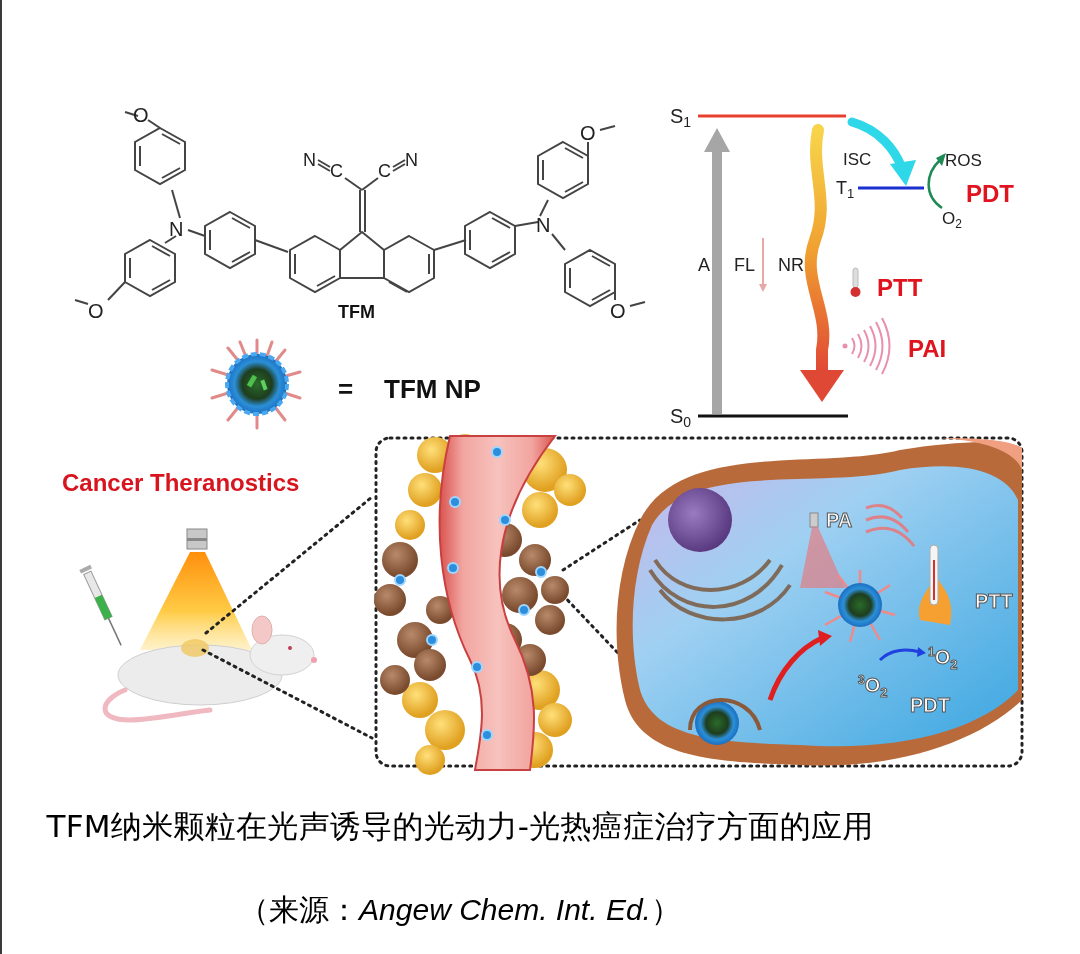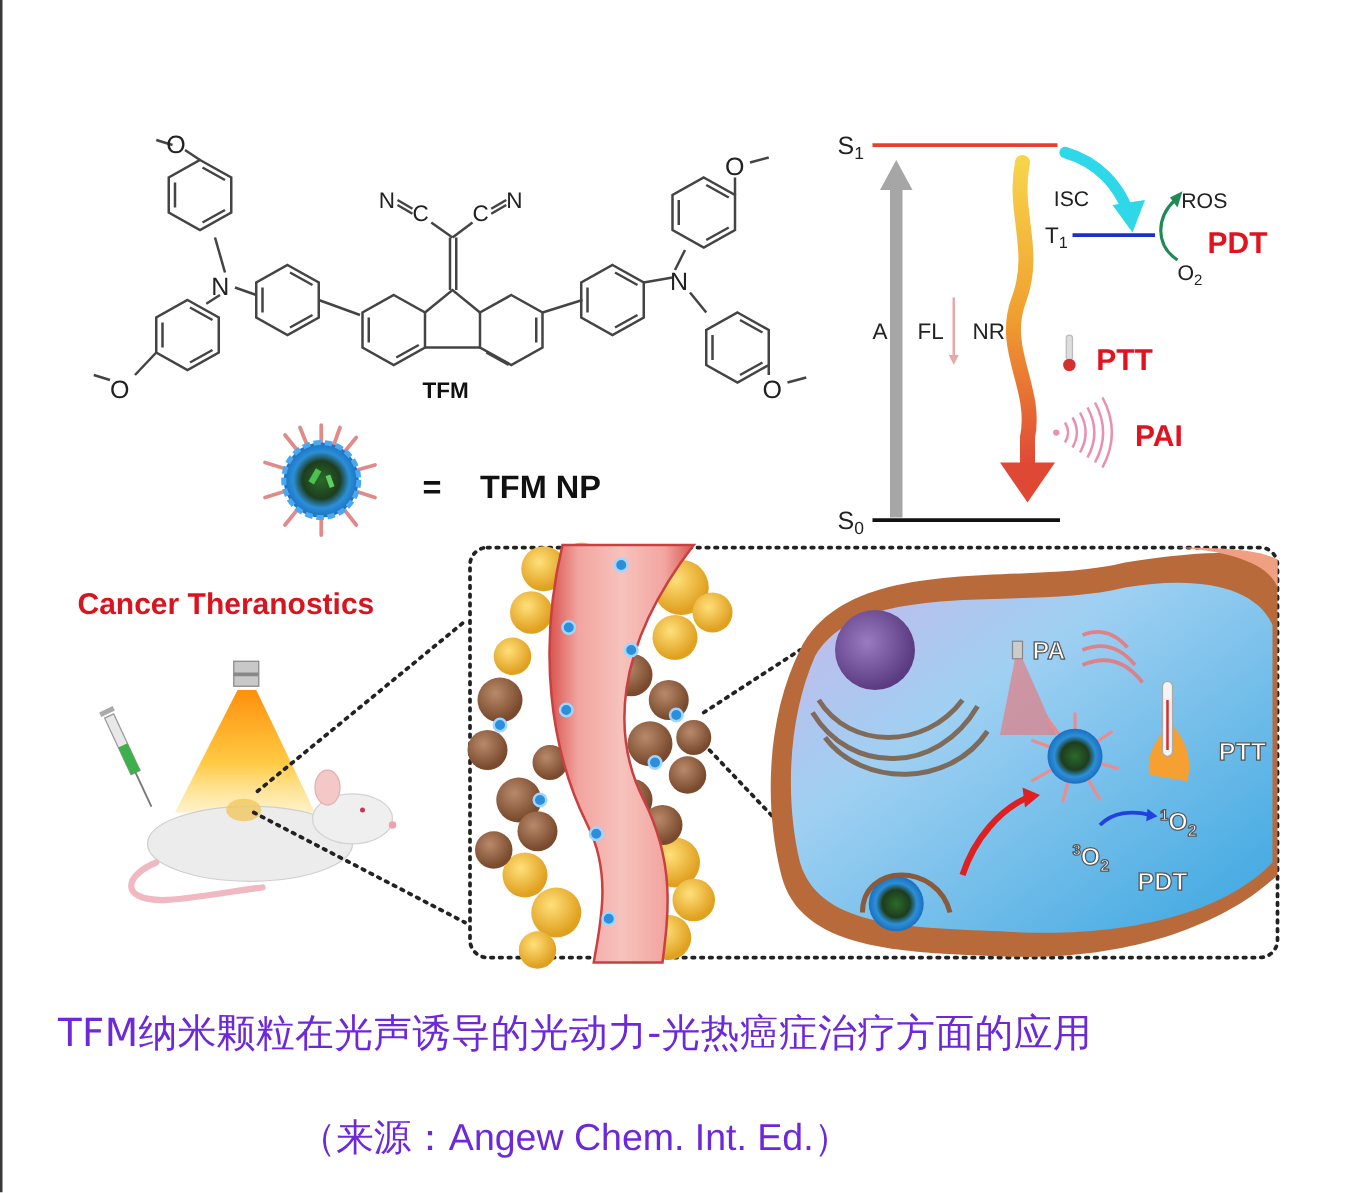--- a/index.html
+++ b/index.html
@@ -1,23 +1,23 @@
 <!DOCTYPE html>
 <html><head>
 <meta charset="utf-8">
 <style>
   html, body { margin: 0; padding: 0; background: #ffffff; }
   body { width: 1080px; height: 954px; position: relative; overflow: hidden; font-family: "Liberation Sans", sans-serif; }
   .left-border { position: absolute; left: 0; top: 0; width: 2px; height: 954px; background: #3a3a3a; }
   .figure { position: absolute; left: 0; top: 0; width: 1080px; height: 790px; }
   .figure svg { position: absolute; left: 0; top: 0; }
-  .caption { position: absolute; left: 0; width: 920px; text-align: center; color: #6d28d9; }
+  .caption { position: absolute; left: 0; width: 920px; text-align: center; color: #000000; }
   .caption-main { top: 806px; font-size: 31px; font-family: "DejaVu Sans", sans-serif; letter-spacing: 0.3px; }
   .caption-source { top: 890px; font-size: 30px; font-family: "DejaVu Sans", sans-serif; }
-  .caption-source .italic { font-family: "Liberation Sans", sans-serif; }
+  .caption-source .italic { font-style: italic; font-family: "Liberation Sans", sans-serif; }
   .lbl { font-family: "Liberation Sans", sans-serif; }
 </style>
 </head>
 <body>
 
 <div class="left-border"></div>
 
 <div class="figure">
 <svg width="1080" height="790" viewBox="0 0 1080 790" xmlns="http://www.w3.org/2000/svg">
   <defs>

